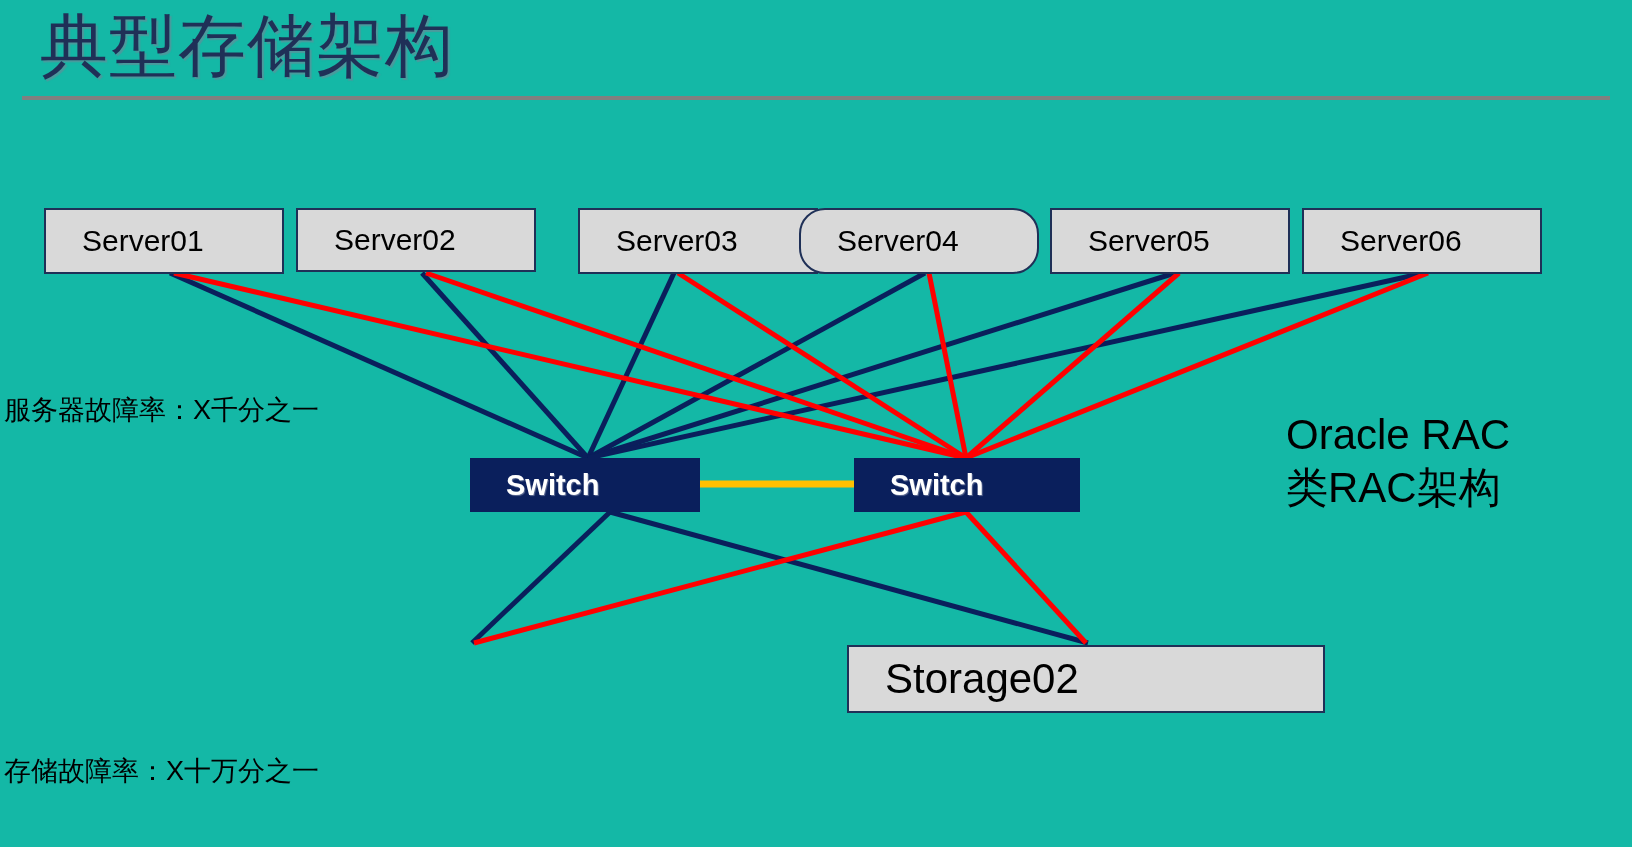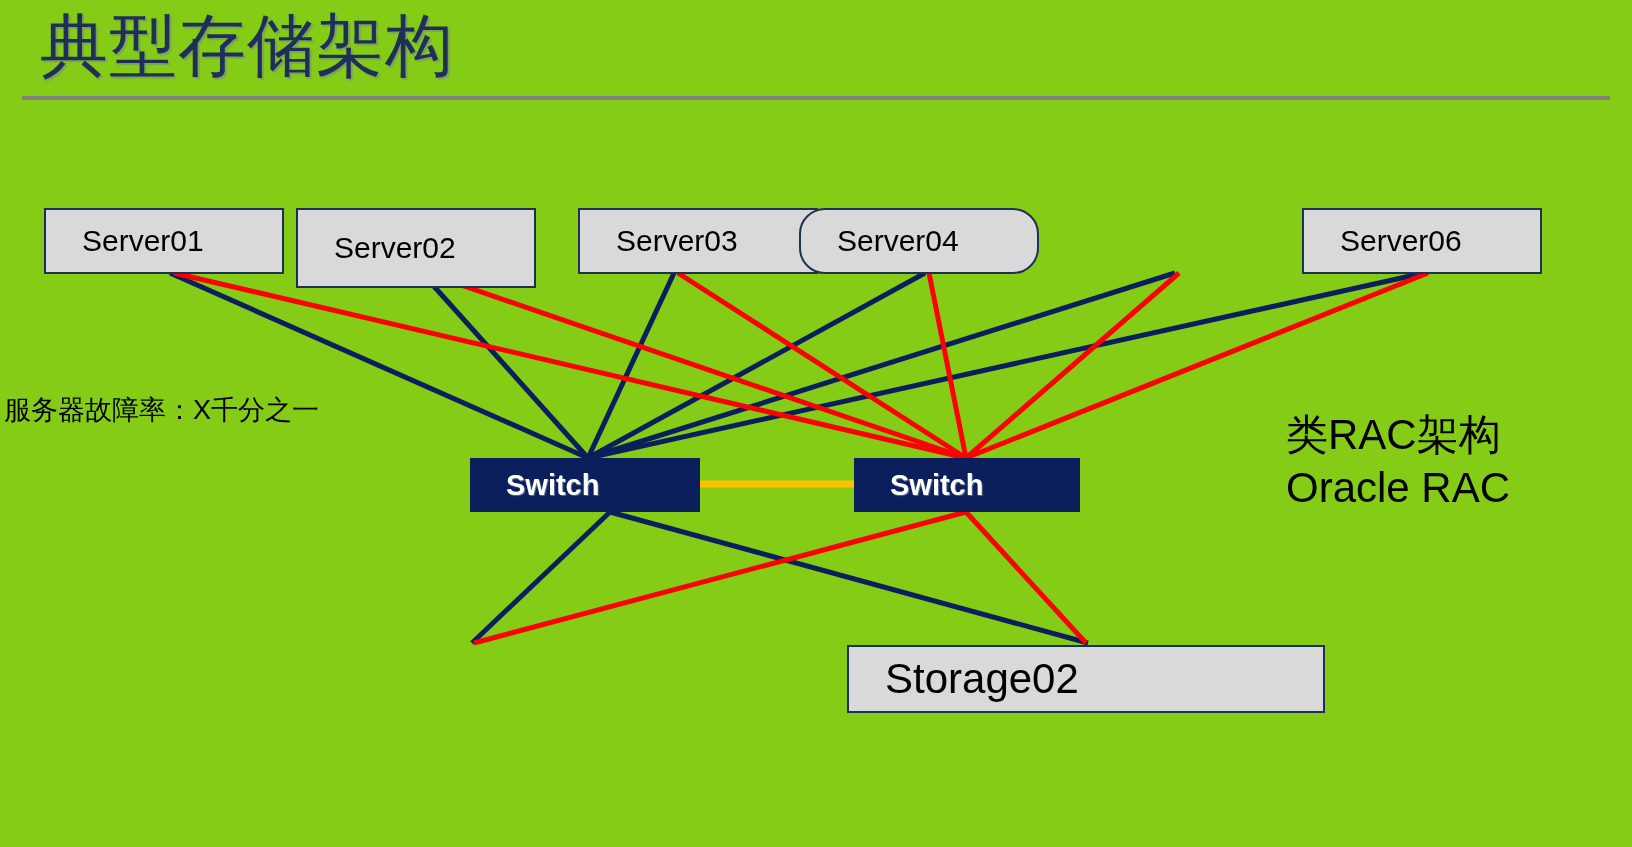--- a/index.html
+++ b/index.html
@@ -9,21 +9,21 @@
     background: #ffffff;
   }
   body {
     font-family: "Liberation Sans", "DejaVu Sans", sans-serif;
     color: #000000;
   }
   #slide {
     position: relative;
     width: 1632px;
     height: 847px;
-    background: #84cc16;
+    background: #14b8a6;
     overflow: hidden;
   }
 
   
   #slide-title {
     position: absolute;
     left: 40px;
     top: -2px;
     font-size: 68px;
     line-height: 94px;
@@ -137,45 +137,49 @@
 
     <g>
       <line x1="966" y1="512" x2="474" y2="643" stroke="#ff0000" stroke-width="5"></line>
       <line x1="966" y1="512" x2="1086" y2="643" stroke="#ff0000" stroke-width="5"></line>
     </g>
   </svg>
 
   <div class="node server-node" style="left:44px; top:208px; width:240px; height:66px;">
     <span>Server01</span>
   </div>
-  <div class="node server-node" style="left:296px; top:208px; width:240px; height:80px;">
+  <div class="node server-node" style="left:296px; top:208px; width:240px; height:64px;">
     <span>Server02</span>
   </div>
   <div class="node server-node" style="left:548px; top:208px; width:240px; height:66px;margin-left:30px;">
     <span>Server03</span>
   </div>
   <div class="node server-node" style="left:799px; top:208px; width:240px; height:66px;border-radius:26px;">
     <span>Server04</span>
+  </div>
+  <div class="node server-node" style="left:1050px; top:208px; width:240px; height:66px;">
+    <span>Server05</span>
   </div>
   <div class="node server-node" style="left:1302px; top:208px; width:240px; height:66px;">
     <span>Server06</span>
   </div>
 
   <div class="node switch-node" style="left:470px; top:458px; width:230px; height:54px;">
     <span>Switch</span>
   </div>
   <div class="node switch-node" style="left:854px; top:458px; width:226px; height:54px;">
     <span>Switch</span>
   </div>
 
   <div class="node storage-node" style="left:847px; top:645px; width:478px; height:68px;">
     <span>Storage02</span>
   </div>
 
   <div class="annotation" style="left:4px; top:392px;">服务器故障率：X千分之一</div>
 
+  <div class="annotation" style="left:4px; top:753px;">存储故障率：X十万分之一</div>
 
   <div id="side-note">
+    <div>Oracle RAC</div>
     <div>类RAC架构</div>
-    <div>Oracle RAC</div>
   </div>
 
 </div>
 
 </body></html>

